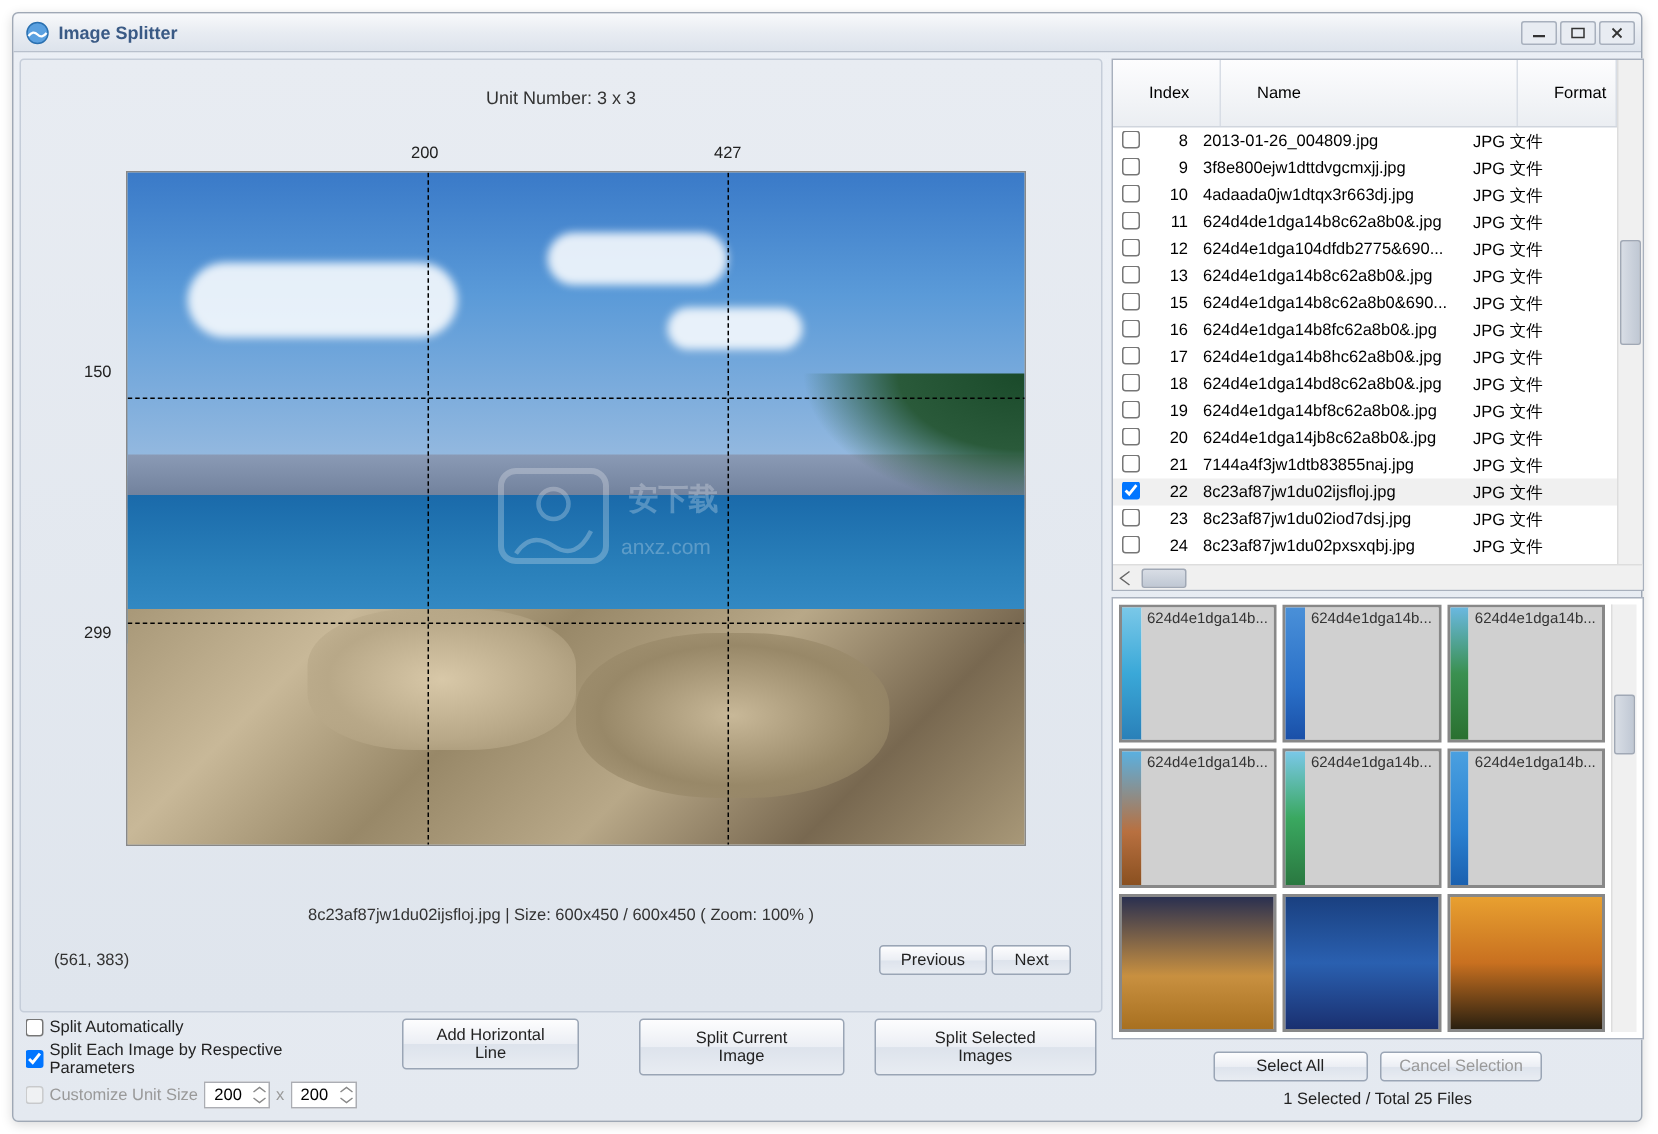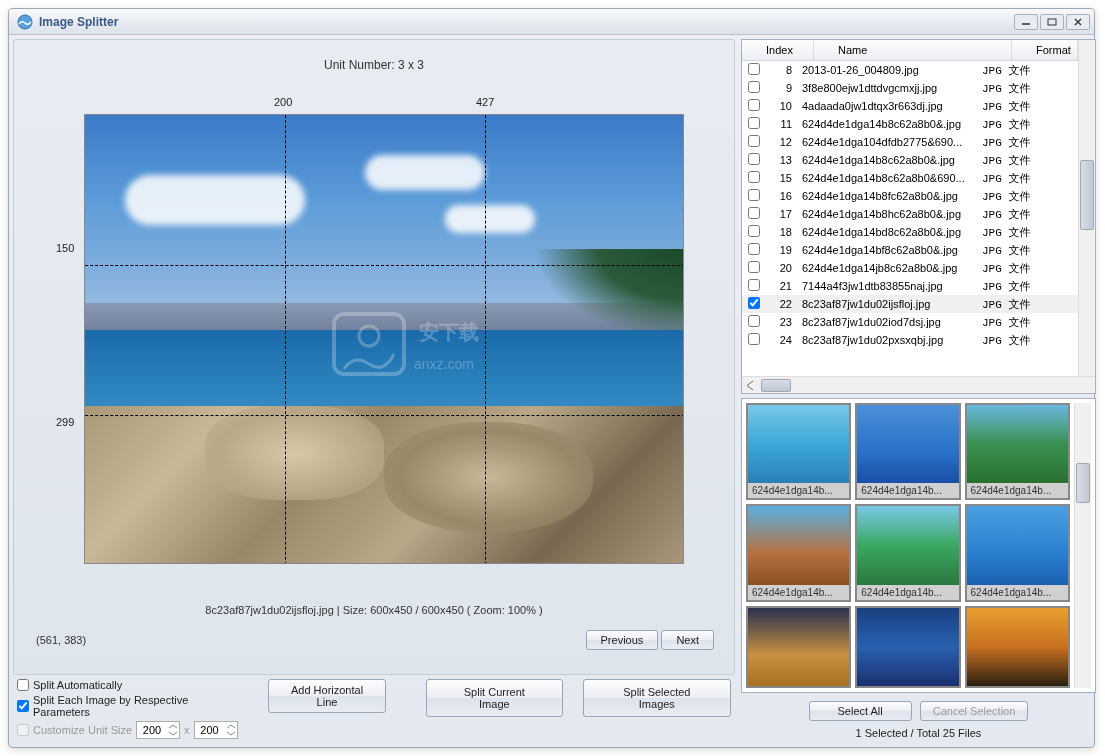--- a/index.html
+++ b/index.html
@@ -41,35 +41,35 @@
 .bottom-strip { display: flex; align-items: flex-end; gap: 20px; padding: 4px 4px 0 4px; }
 .options { display: flex; flex-direction: column; gap: 3px; }
 .option-row { display: flex; align-items: center; gap: 4px; font-size: 11px; color: #222; }
 .option-row.disabled { color: #999; }
 .spinner { display: flex; align-items: center; border: 1px solid #abadb3; background: #fff; }
 .spinner input { width: 30px; border: none; text-align: center; font-size: 11px; padding: 2px 0; outline: none; }
 .spinner .sp-btns { display: flex; flex-direction: column; }
 .right-panel { flex: 1; display: flex; flex-direction: column; gap: 4px; }
 .file-list-wrap { height: 355px; background: #fff; border: 1px solid #a8b0bd; display: flex; flex-direction: column; }
 .list-header { display: flex; background: linear-gradient(to bottom, #fdfdfe 0%, #ebeef2 100%); border-bottom: 1px solid #d0d5dd; font-size: 11px; }
-.list-header .col { padding: 4px 6px; border-right: 1px solid #d8dde5; margin-left: 18px; }
+.list-header .col { padding: 16px 6px; border-right: 1px solid #d8dde5; margin-left: 18px; }
 .list-body { flex: 1; overflow-y: auto; }
 .list-row { display: flex; align-items: center; padding: 1px 6px; font-size: 11px; height: 18px; }
 .list-row.selected { background: #f0f0f0; }
 .list-row .cb { width: 24px; }
 .list-row .idx { width: 30px; text-align: right; padding-right: 10px; }
 .list-row .nm { width: 180px; overflow: hidden; white-space: nowrap; text-overflow: ellipsis; }
-.list-row .fmt { flex: 1; font-family: Liberation Mono, monospace; }
+.list-row .fmt { flex: 1; }
 .vscroll { width: 17px; background: #f0f0f0; border-left: 1px solid #ddd; position: relative; }
 .vscroll .thumb { position: absolute; left: 1px; right: 1px; background: linear-gradient(to right, #d8dde5, #c0c8d4); border: 1px solid #a0a8b5; border-radius: 2px; }
 .hscroll { height: 17px; background: #f0f0f0; border-top: 1px solid #ddd; display:flex; align-items:center; }
 .thumbs-wrap { flex: 1; background: #fff; border: 1px solid #a8b0bd; padding: 4px; overflow: hidden; position: relative; }
 .thumbs-inner { display: flex; height: 100%; }
 .thumbs-grid { flex: 1; display: grid; grid-template-columns: repeat(3, 1fr); gap: 4px; overflow: hidden; }
-.thumb-item { border: 2px solid #888; display: flex; flex-direction: column; }
+.thumb-item { border: 2px solid #888; display: flex; }
 .thumb-img { flex: 1; background: linear-gradient(to bottom, #5aa0d8 0%, #3a80c8 50%, #2a60a8 100%); min-height: 60px; }
 .thumb-cap { background: #d0d0d0; padding: 2px 4px; font-size: 10px; color: #333; overflow: hidden; white-space: nowrap; text-overflow: ellipsis; }
 .right-bottom { display: flex; flex-direction: column; align-items: center; gap: 6px; padding: 4px 0 0 0; }
 .right-btns { display: flex; gap: 8px; }
 .stats { font-size: 11px; color: #222; }
 input[type=checkbox] { width: 12px; height: 12px; }
 </style>
 </head>
 <body>
 

